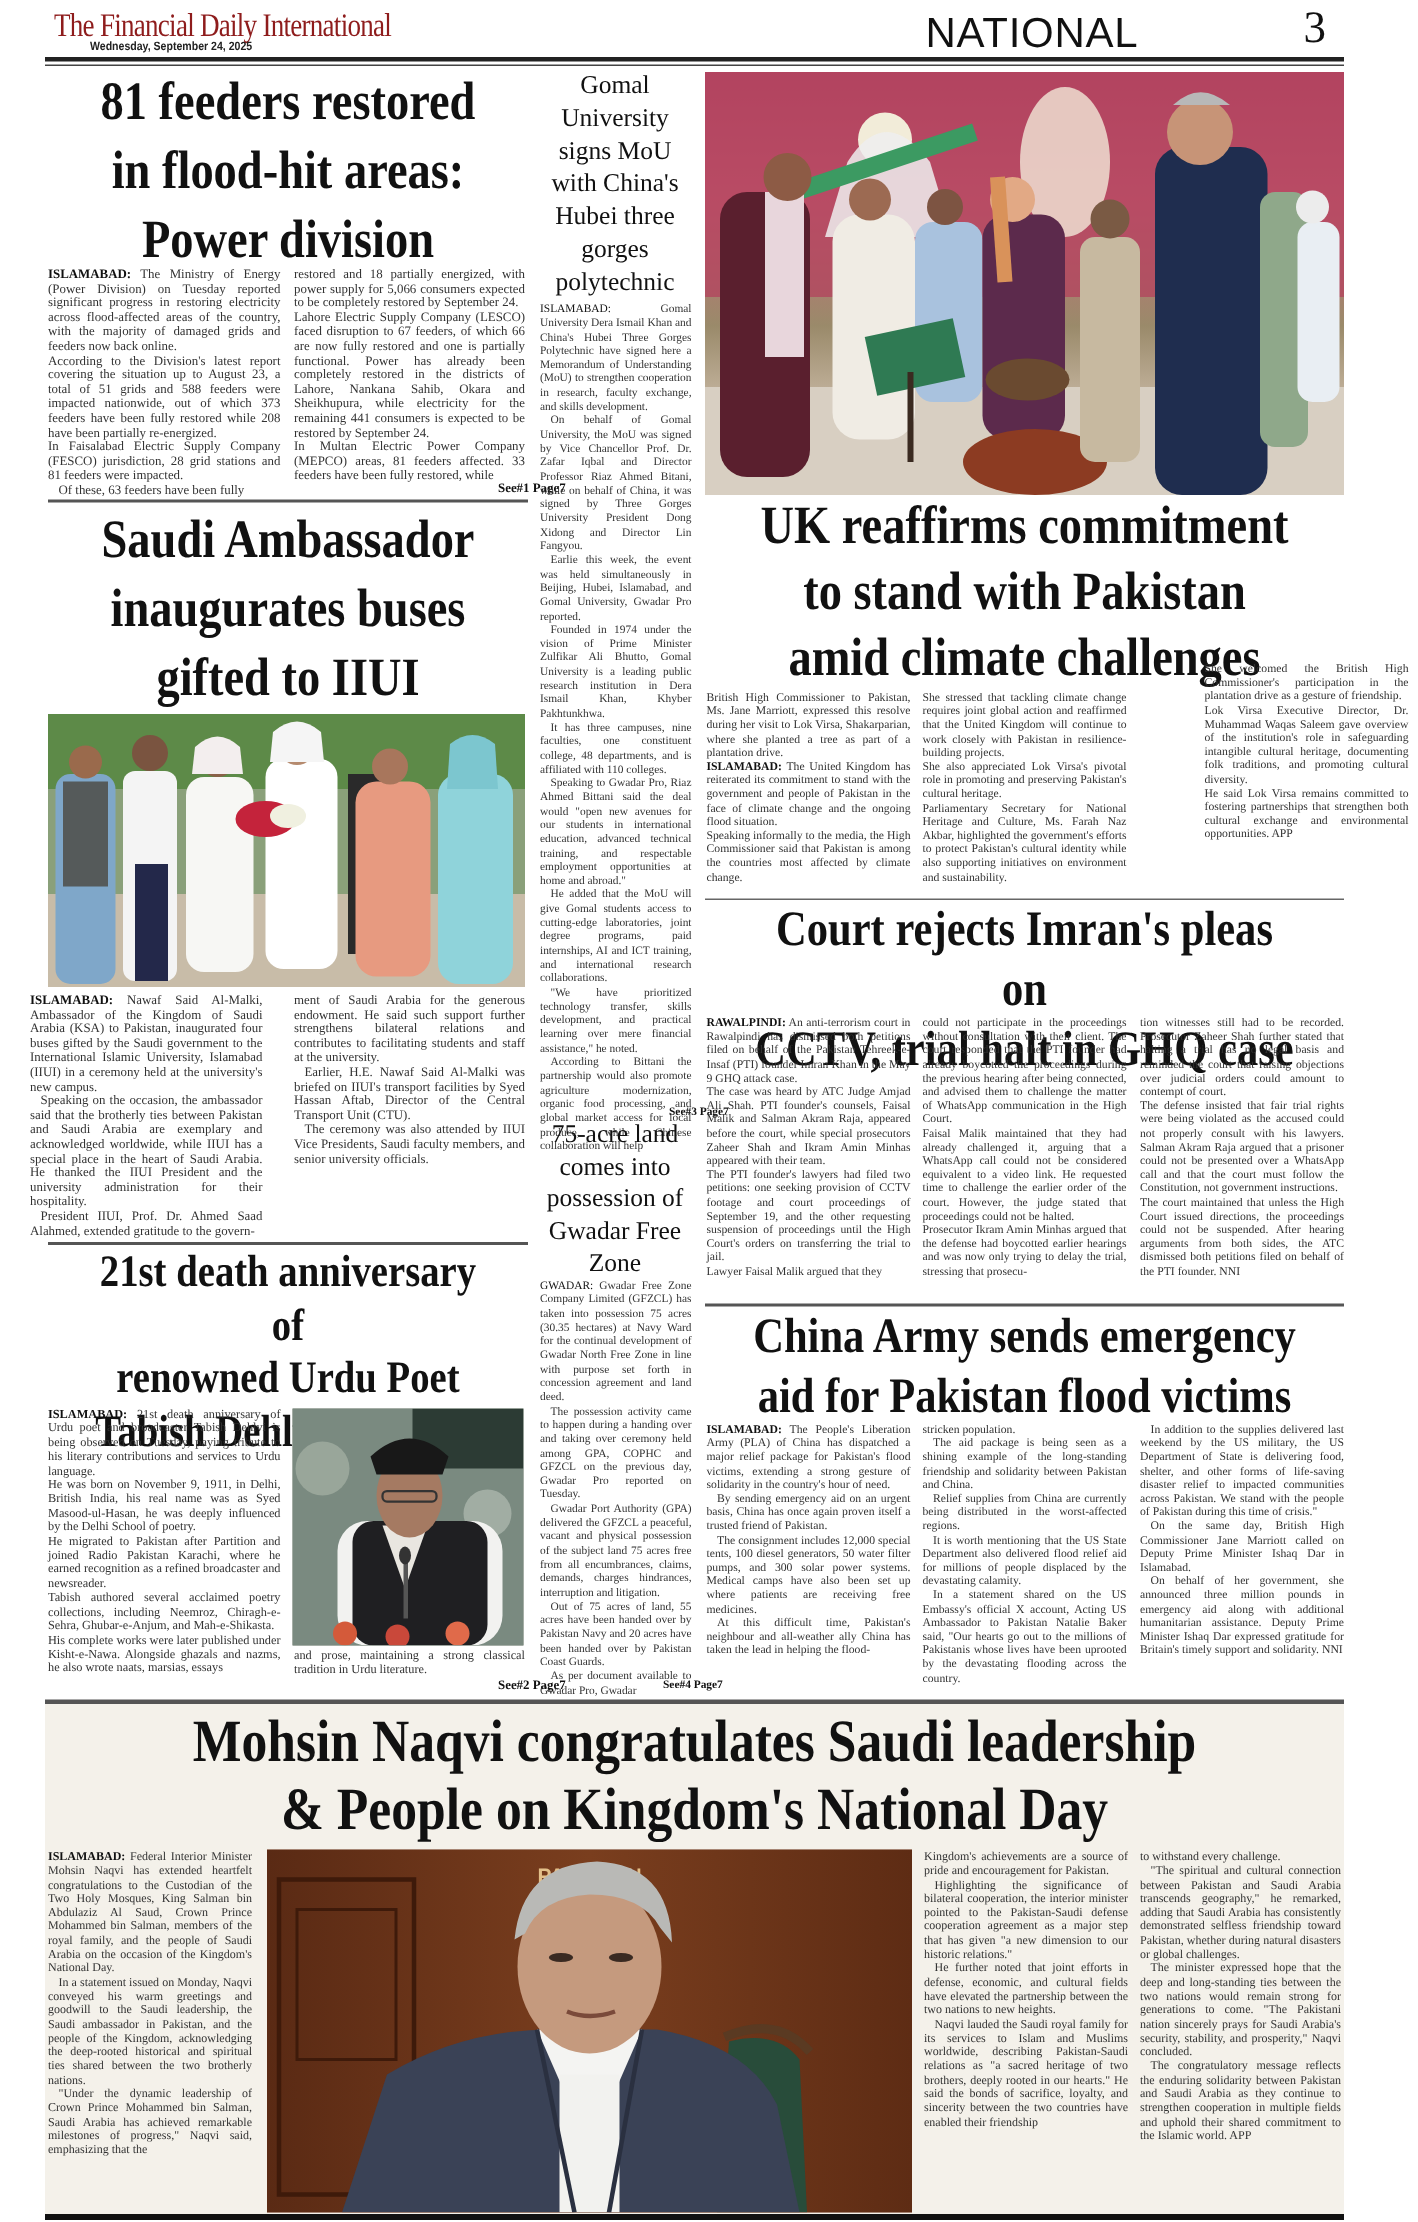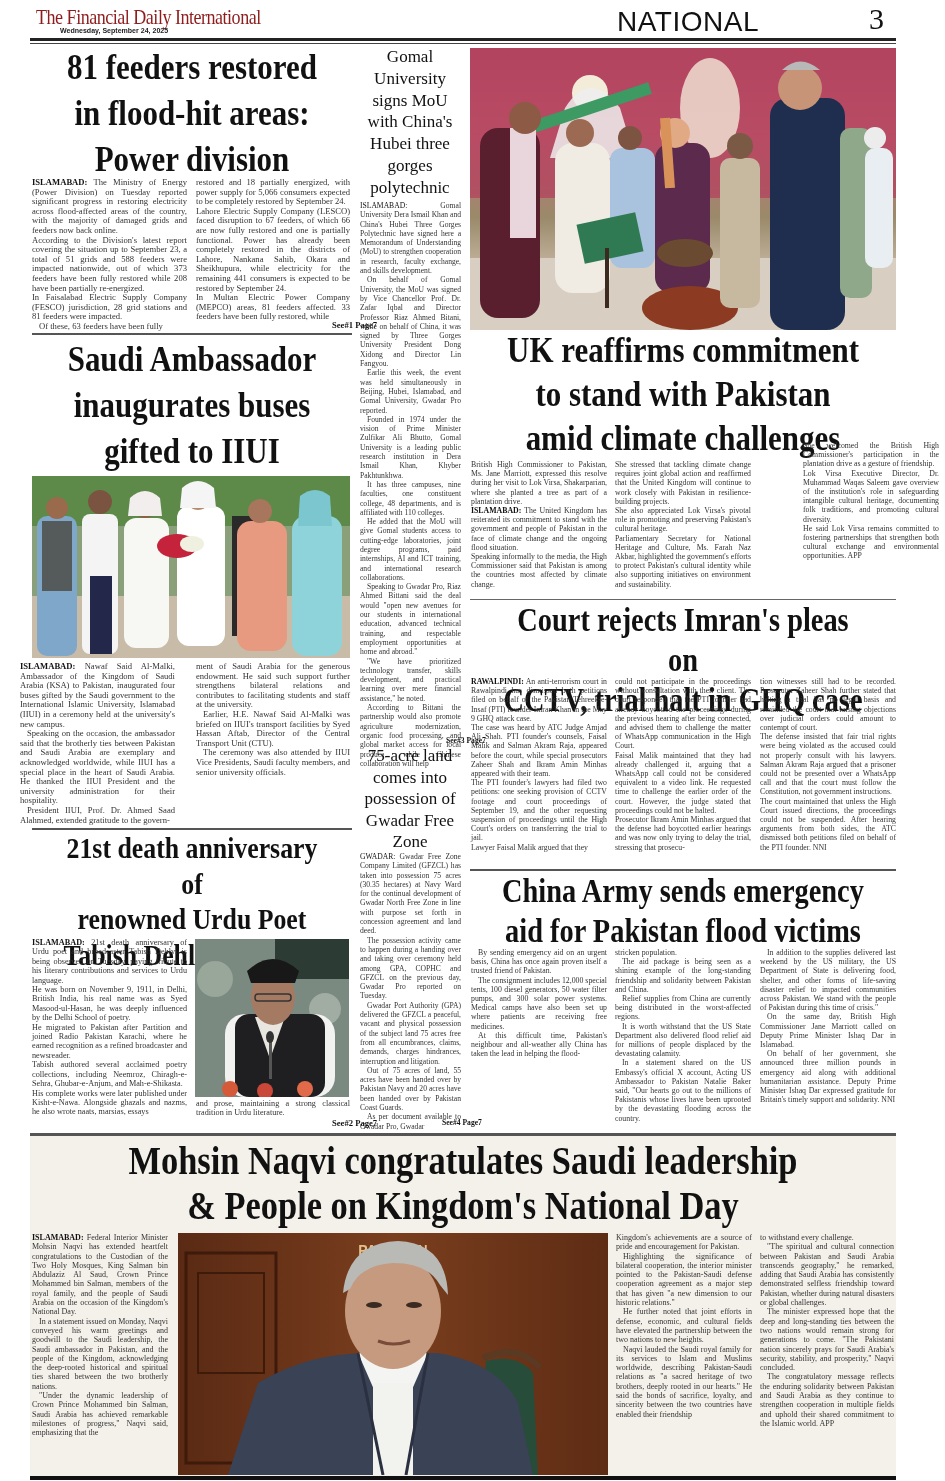--- a/index.html
+++ b/index.html
@@ -40,21 +40,21 @@
 <div class="abs rule-top2"></div>
 
 <div>
   <div class="headline" style="left:32px; top:44px; width:320px; font-size:36px; line-height:46px;">
     <div>81 feeders restored</div>
     <div>in flood-hit areas:</div>
     <div>Power division</div>
   </div>
   <div class="col" style="left:32px; top:178px; width:155px;">
     <p><span class="dateline">ISLAMABAD:</span> <span>The Ministry of Energy (Power Division) on Tuesday reported significant progress in restoring electricity across flood-affected areas of the country, with the majority of damaged grids and feeders now back online.</span></p>
-    <p>According to the Division's latest report covering the situation up to September 23, a total of 51 grids and 588 feeders were impacted nationwide, out of which 373 feeders have been fully restored while 208 have been partially re-energized.</p>
+    <p>According to the Division's latest report covering the situation up to August 23, a total of 51 grids and 588 feeders were impacted nationwide, out of which 373 feeders have been fully restored while 208 have been partially re-energized.</p>
     <p>In Faisalabad Electric Supply Company (FESCO) jurisdiction, 28 grid stations and 81 feeders were impacted.</p>
     <p class="ind">Of these, 63 feeders have been fully</p>
   </div>
   <div class="col" style="left:196px; top:178px; width:154px;">
     <p>restored and 18 partially energized, with power supply for 5,066 consumers expected to be completely restored by September 24.</p>
     <p>Lahore Electric Supply Company (LESCO) faced disruption to 67 feeders, of which 66 are now fully restored and one is partially functional. Power has already been completely restored in the districts of Lahore, Nankana Sahib, Okara and Sheikhupura, while electricity for the remaining 441 consumers is expected to be restored by September 24.</p>
     <p>In Multan Electric Power Company (MEPCO) areas, 81 feeders affected. 33 feeders have been fully restored, while</p>
   </div>
   <div class="see" style="left:302px; top:320px;">See#1 Page7</div>
 </div>
@@ -69,22 +69,22 @@
     <div>Hubei three</div>
     <div>gorges</div>
     <div>polytechnic</div>
   </div>
   <div class="col" style="left:360px; top:201px; width:101px; font-size:7.6px; line-height:9.3px;">
     <p><span class="dateline" style="font-weight:normal">ISLAMABAD:</span> <span>Gomal University Dera Ismail Khan and China's Hubei Three Gorges Polytechnic have signed here a Memorandum of Understanding (MoU) to strengthen cooperation in research, faculty exchange, and skills development.</span></p>
     <p class="ind">On behalf of Gomal University, the MoU was signed by Vice Chancellor Prof. Dr. Zafar Iqbal and Director Professor Riaz Ahmed Bitani, while on behalf of China, it was signed by Three Gorges University President Dong Xidong and Director Lin Fangyou.</p>
     <p class="ind">Earlie this week, the event was held simultaneously in Beijing, Hubei, Islamabad, and Gomal University, Gwadar Pro reported.</p>
     <p class="ind">Founded in 1974 under the vision of Prime Minister Zulfikar Ali Bhutto, Gomal University is a leading public research institution in Dera Ismail Khan, Khyber Pakhtunkhwa.</p>
     <p class="ind">It has three campuses, nine faculties, one constituent college, 48 departments, and is affiliated with 110 colleges.</p>
+    <p class="ind">Speaking to Gwadar Pro, Riaz Ahmed Bittani said the deal would "open new avenues for our students in international education, advanced technical training, and respectable employment opportunities at home and abroad."</p>
     <p class="ind">He added that the MoU will give Gomal students access to cutting-edge laboratories, joint degree programs, paid internships, AI and ICT training, and international research collaborations.</p>
-    <p class="ind">Speaking to Gwadar Pro, Riaz Ahmed Bittani said the deal would "open new avenues for our students in international education, advanced technical training, and respectable employment opportunities at home and abroad."</p>
     <p class="ind">"We have prioritized technology transfer, skills development, and practical learning over mere financial assistance," he noted.</p>
     <p class="ind">According to Bittani the partnership would also promote agriculture modernization, organic food processing, and global market access for local produce, while Chinese collaboration will help</p>
   </div>
   <div class="see" style="left:416px; top:736px; font-size:7.6px;">See#3 Page7</div>
 </div>
 
 <div class="photo" style="left:470px; top:48px; width:426px; height:282px; background: linear-gradient(180deg, #b04a66 0%, #c96a7a 30%, #9a8a6a 60%, #c9b9a5 80%, #e2d8cc 100%);">
   <svg width="426" height="282" viewBox="0 0 426 282">
     <rect x="0" y="0" width="426" height="150" fill="#b3425e" opacity="0.75"></rect>
     <circle cx="120" cy="45" r="18" fill="#f2ecd9"></circle>
@@ -265,29 +265,30 @@
   </div>
   <div class="see" style="left:302px; top:1118px;">See#2 Page7</div>
 </div>
 
 <div>
   <div class="headline" style="left:470px; top:871px; width:426px; font-size:33px; line-height:40px;">
     <div>China Army sends emergency</div>
     <div>aid for Pakistan flood victims</div>
   </div>
   <div class="col" style="left:471px; top:948px; width:136px; font-size:7.8px; line-height:9.2px;">
+    <p><span class="dateline">ISLAMABAD:</span> <span>The People's Liberation Army (PLA) of China has dispatched a major relief package for Pakistan's flood victims, extending a strong gesture of solidarity in the country's hour of need.</span></p>
     <p class="ind">By sending emergency aid on an urgent basis, China has once again proven itself a trusted friend of Pakistan.</p>
     <p class="ind">The consignment includes 12,000 special tents, 100 diesel generators, 50 water filter pumps, and 300 solar power systems. Medical camps have also been set up where patients are receiving free medicines.</p>
     <p class="ind">At this difficult time, Pakistan's neighbour and all-weather ally China has taken the lead in helping the flood-</p>
   </div>
   <div class="col" style="left:615px; top:948px; width:136px; font-size:7.8px; line-height:9.2px;">
     <p>stricken population.</p>
     <p class="ind">The aid package is being seen as a shining example of the long-standing friendship and solidarity between Pakistan and China.</p>
     <p class="ind">Relief supplies from China are currently being distributed in the worst-affected regions.</p>
-    <p class="ind">It is worth withstand that the US State Department also delivered flood relief aid for millions of people displaced by the devastating calamity.</p>
+    <p class="ind">It is worth mentioning that the US State Department also delivered flood relief aid for millions of people displaced by the devastating calamity.</p>
     <p class="ind">In a statement shared on the US Embassy's official X account, Acting US Ambassador to Pakistan Natalie Baker said, "Our hearts go out to the millions of Pakistanis whose lives have been uprooted by the devastating flooding across the country.</p>
   </div>
   <div class="col" style="left:760px; top:948px; width:136px; font-size:7.8px; line-height:9.2px;">
     <p class="ind">In addition to the supplies delivered last weekend by the US military, the US Department of State is delivering food, shelter, and other forms of life-saving disaster relief to impacted communities across Pakistan. We stand with the people of Pakistan during this time of crisis."</p>
     <p class="ind">On the same day, British High Commissioner Jane Marriott called on Deputy Prime Minister Ishaq Dar in Islamabad.</p>
     <p class="ind">On behalf of her government, she announced three million pounds in emergency aid along with additional humanitarian assistance. Deputy Prime Minister Ishaq Dar expressed gratitude for Britain's timely support and solidarity. NNI</p>
   </div>
 </div>
 
 <div class="hr" style="left:30px; top:1133px; width:866px; height:3px; background:#555;"></div>

